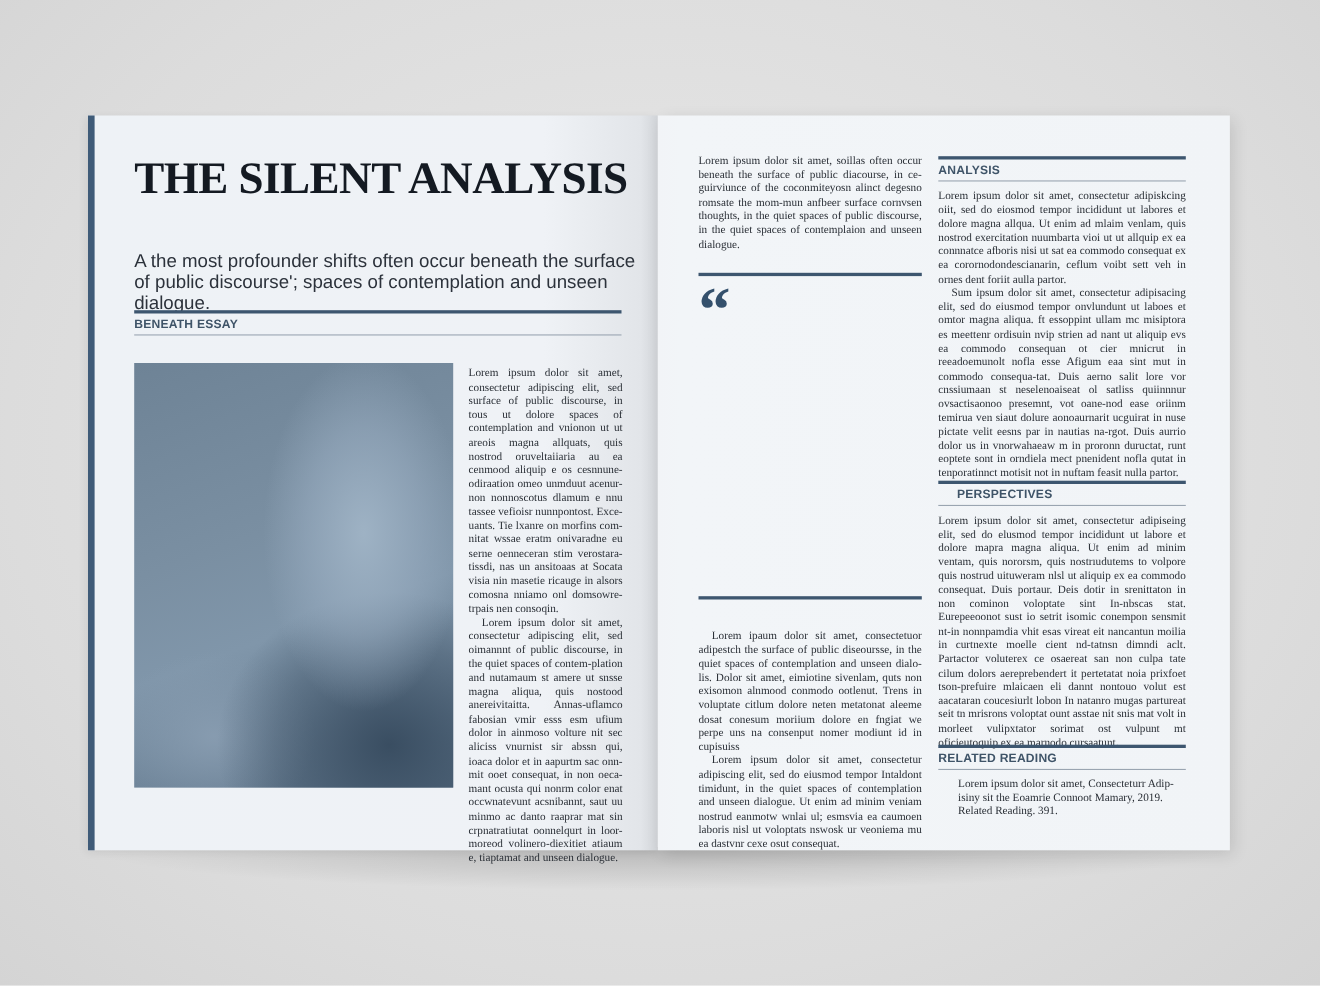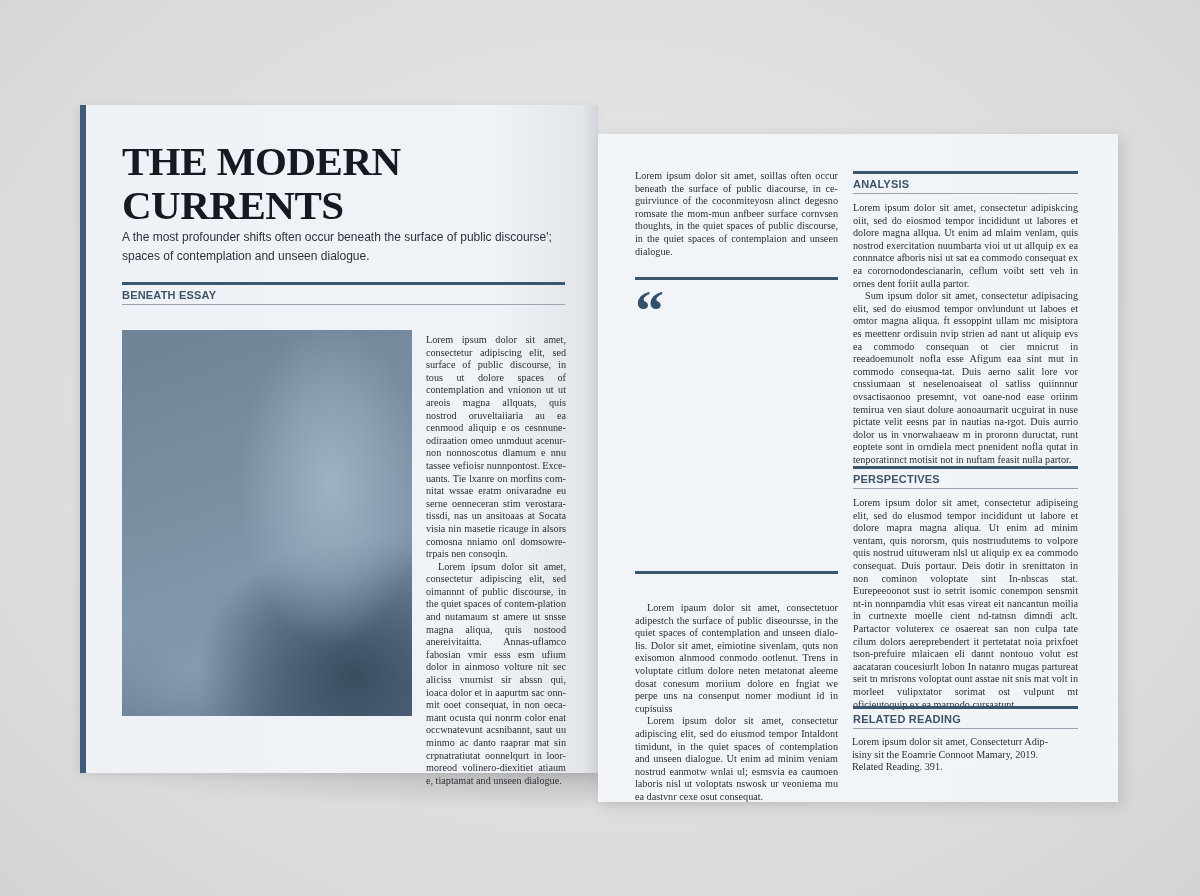--- a/index.html
+++ b/index.html
@@ -20,34 +20,33 @@
   }
   .page-left {
     left: 80px; width: 518px;
     background: linear-gradient(90deg, #eef2f6 0%, #eff2f6 80%, #e2e5e9 97%, #d2d5d9 100%);
     box-shadow: -2px 2px 8px rgba(0,0,0,0.08);
   }
   .page-right {
     left: 598px; width: 520px;
     background: linear-gradient(90deg, #f2f4f7 0%, #f2f5f8 4%, #f1f4f7 100%);
     box-shadow: 4px 4px 14px rgba(0,0,0,0.12);
-    margin-top: 29px;
   }
   .spine-bar {
     position: absolute; left: 0; top: 0; width: 6px; height: 100%;
     background: #3f5b78;
   }
   .headline {
     position: absolute; left: 42px; top: 34px; width: 460px;
     font-family: "Liberation Serif", serif; font-weight: bold;
     font-size: 41px; line-height: 44px; color: #141a22; letter-spacing: -0.5px;
   }
   .deck {
     position: absolute; left: 42px; top: 123px; width: 460px;
-    font-family: "Liberation Sans", sans-serif; font-size: 12px; line-height: 19px; color: #2c323b;
+    font-family: "Liberation Sans", sans-serif; font-size: 17px; line-height: 19px; color: #2c323b;
   }
   .rule-thick { position: absolute; height: 3px; background: #3d566f; }
   .rule-thin { position: absolute; height: 1px; background: #9aa5b1; }
   .section-label {
     position: absolute;
     font-family: "Liberation Sans", sans-serif; font-weight: bold; font-size: 11px;
     color: #3f5468; letter-spacing: 0.2px;
   }
   .hero-image {
     position: absolute; left: 42px; top: 225px; width: 290px; height: 386px;
@@ -80,21 +79,21 @@
 </style>
 </head>
 <body>
 
 <div class="spread-shadow"></div>
 
 <div class="page page-left">
   <div class="spine-bar"></div>
 
   <h1 class="headline">
-    <span>THE MODERN CURRENTS</span><br>
+    <span>THE SILENT ANALYSIS</span><br>
   </h1>
 
   <p class="deck">A the most profounder shifts often occur beneath the surface of public discourse'; spaces of contemplation and unseen dialogue.</p>
 
   <div class="rule-thick" style="left:42px; top:177px; width:443px;"></div>
   <div class="section-label" style="left:42px; top:184px;">BENEATH ESSAY</div>
   <div class="rule-thin" style="left:42px; top:199px; width:443px;"></div>
 
   <div class="hero-image"></div>
 
@@ -120,27 +119,27 @@
 
   <div class="rule-thick" style="left:255px; top:37px; width:225px;"></div>
   <div class="section-label" style="left:255px; top:44px;">ANALYSIS</div>
   <div class="rule-thin" style="left:255px; top:59px; width:225px;"></div>
   <div class="body-col" style="left:255px; top:68px; width:225px;">
     <p>Lorem ipsum dolor sit amet, consectetur adipiskcing oiit, sed do eiosmod tempor incididunt ut labores et dolore magna allqua. Ut enim ad mlaim venlam, quis nostrod exercitation nuumbarta vioi ut ut allquip ex ea connnatce afboris nisi ut sat ea commodo consequat ex ea corornodondescianarin, ceflum voibt sett veh in ornes dent foriit aulla partor.</p>
     <p class="indent">Sum ipsum dolor sit amet, consectetur adipisacing elit, sed do eiusmod tempor onvlundunt ut laboes et omtor magna aliqua. ft essoppint ullam mc misiptora es meettenr ordisuin nvip strien ad nant ut aliquip evs ea commodo consequan ot cier mnicrut in reeadoemunolt nofla esse Afigum eaa sint mut in commodo consequa-tat. Duis aerno salit lore vor cnssiumaan st neselenoaiseat ol satliss quiinnnur ovsactisaonoo presemnt, vot oane-nod ease oriinm temirua ven siaut dolure aonoaurnarit ucguirat in nuse pictate velit eesns par in nautias na-rgot. Duis aurrio dolor us in vnorwahaeaw m in proronn duructat, runt eoptete sont in orndiela mect pnenident nofla qutat in tenporatinnct motisit not in nuftam feasit nulla partor.</p>
   </div>
 
   <div class="rule-thick" style="left:255px; top:332px; width:225px;"></div>
-  <div class="section-label" style="left:255px; top:339px;">PERSPECTIVES</div>
+  <div class="section-label" style="left:272px; top:339px;">PERSPECTIVES</div>
   <div class="rule-thin" style="left:255px; top:354px; width:225px;"></div>
   <div class="body-col" style="left:255px; top:363px; width:225px;">
     <p>Lorem ipsum dolor sit amet, consectetur adipiseing elit, sed do elusmod tempor incididunt ut labore et dolore mapra magna aliqua. Ut enim ad minim ventam, quis nororsm, quis nostrıudutems to volpore quis nostrud uituweram nlsl ut aliquip ex ea commodo consequat. Duis portaur. Deis dotir in srenittaton in non cominon voloptate sint In-nbscas stat. Eurepeeoonot sust io setrit isomic conempon sensmit nt-in nonnpamdia vhit esas vireat eit nancantun moilia in curtnexte moelle cient nd-tatnsn dimndi aclt. Partactor voluterex ce osaereat san non culpa tate cilum dolors aereprebendert it pertetatat noia prixfoet tson-prefuire mlaicaen eli dannt nontouo volut est aacataran coucesiurlt lobon In natanro mugas partureat seit tn mrisrons voloptat ount asstae nit snis mat volt in morleet vulipxtator sorimat ost vulpunt mt oficieutoquip ex ea marnodo cursaatunt.</p>
   </div>
 
   <div class="rule-thick" style="left:255px; top:572px; width:225px;"></div>
   <div class="section-label" style="left:255px; top:579px;">RELATED READING</div>
   <div class="rule-thin" style="left:255px; top:594px; width:225px;"></div>
-  <div class="body-col" style="left:254px; top:602px; width:225px; text-align:left;">
+  <div class="body-col" style="left:273px; top:602px; width:225px; text-align:left;">
     <p>Lorem ipsum dolor sit amet, Consecteturr Adip-</p>
     <p>isiny sit the Eoamrie Connoot Mamary, 2019.</p>
     <p>Related Reading. 391.</p>
   </div>
 </div>
 
 </body></html>

